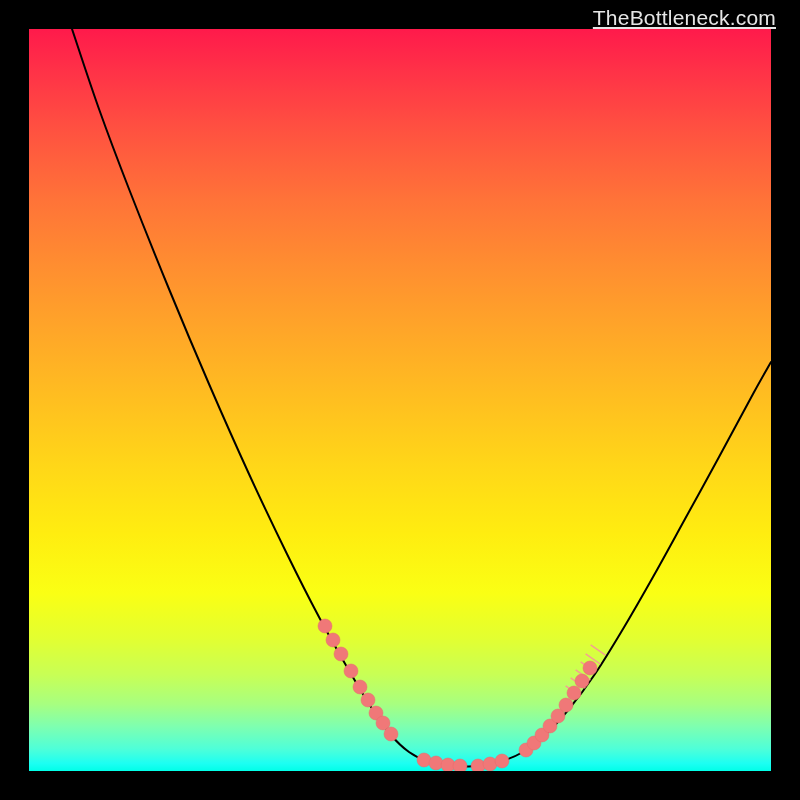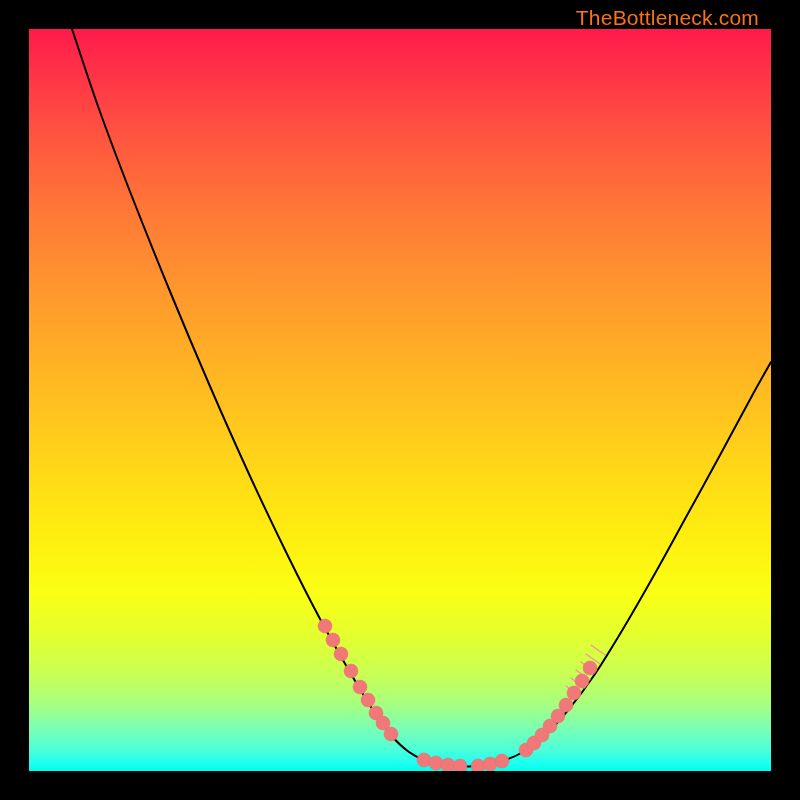--- a/index.html
+++ b/index.html
@@ -49,25 +49,26 @@
       #a7ff80 91%,
       #7effb0 94%,
       #4fffd8 97%,
       #1cfff2 99%,
       #00ffe8 100%
     );
   }
   .watermark {
     position: absolute;
     top: 6px;
-    right: 41px;
-    color: #f97316;
+    right: 24px;
+    color: #e5e5e5;
     font-size: 21px;
     font-weight: 500;
     letter-spacing: 0.2px;
+    text-decoration: underline;
   }
   svg.curve {
     position: absolute;
     top: 0;
     left: 0;
     width: 742px;
     height: 742px;
   }
 </style>
 </head>

